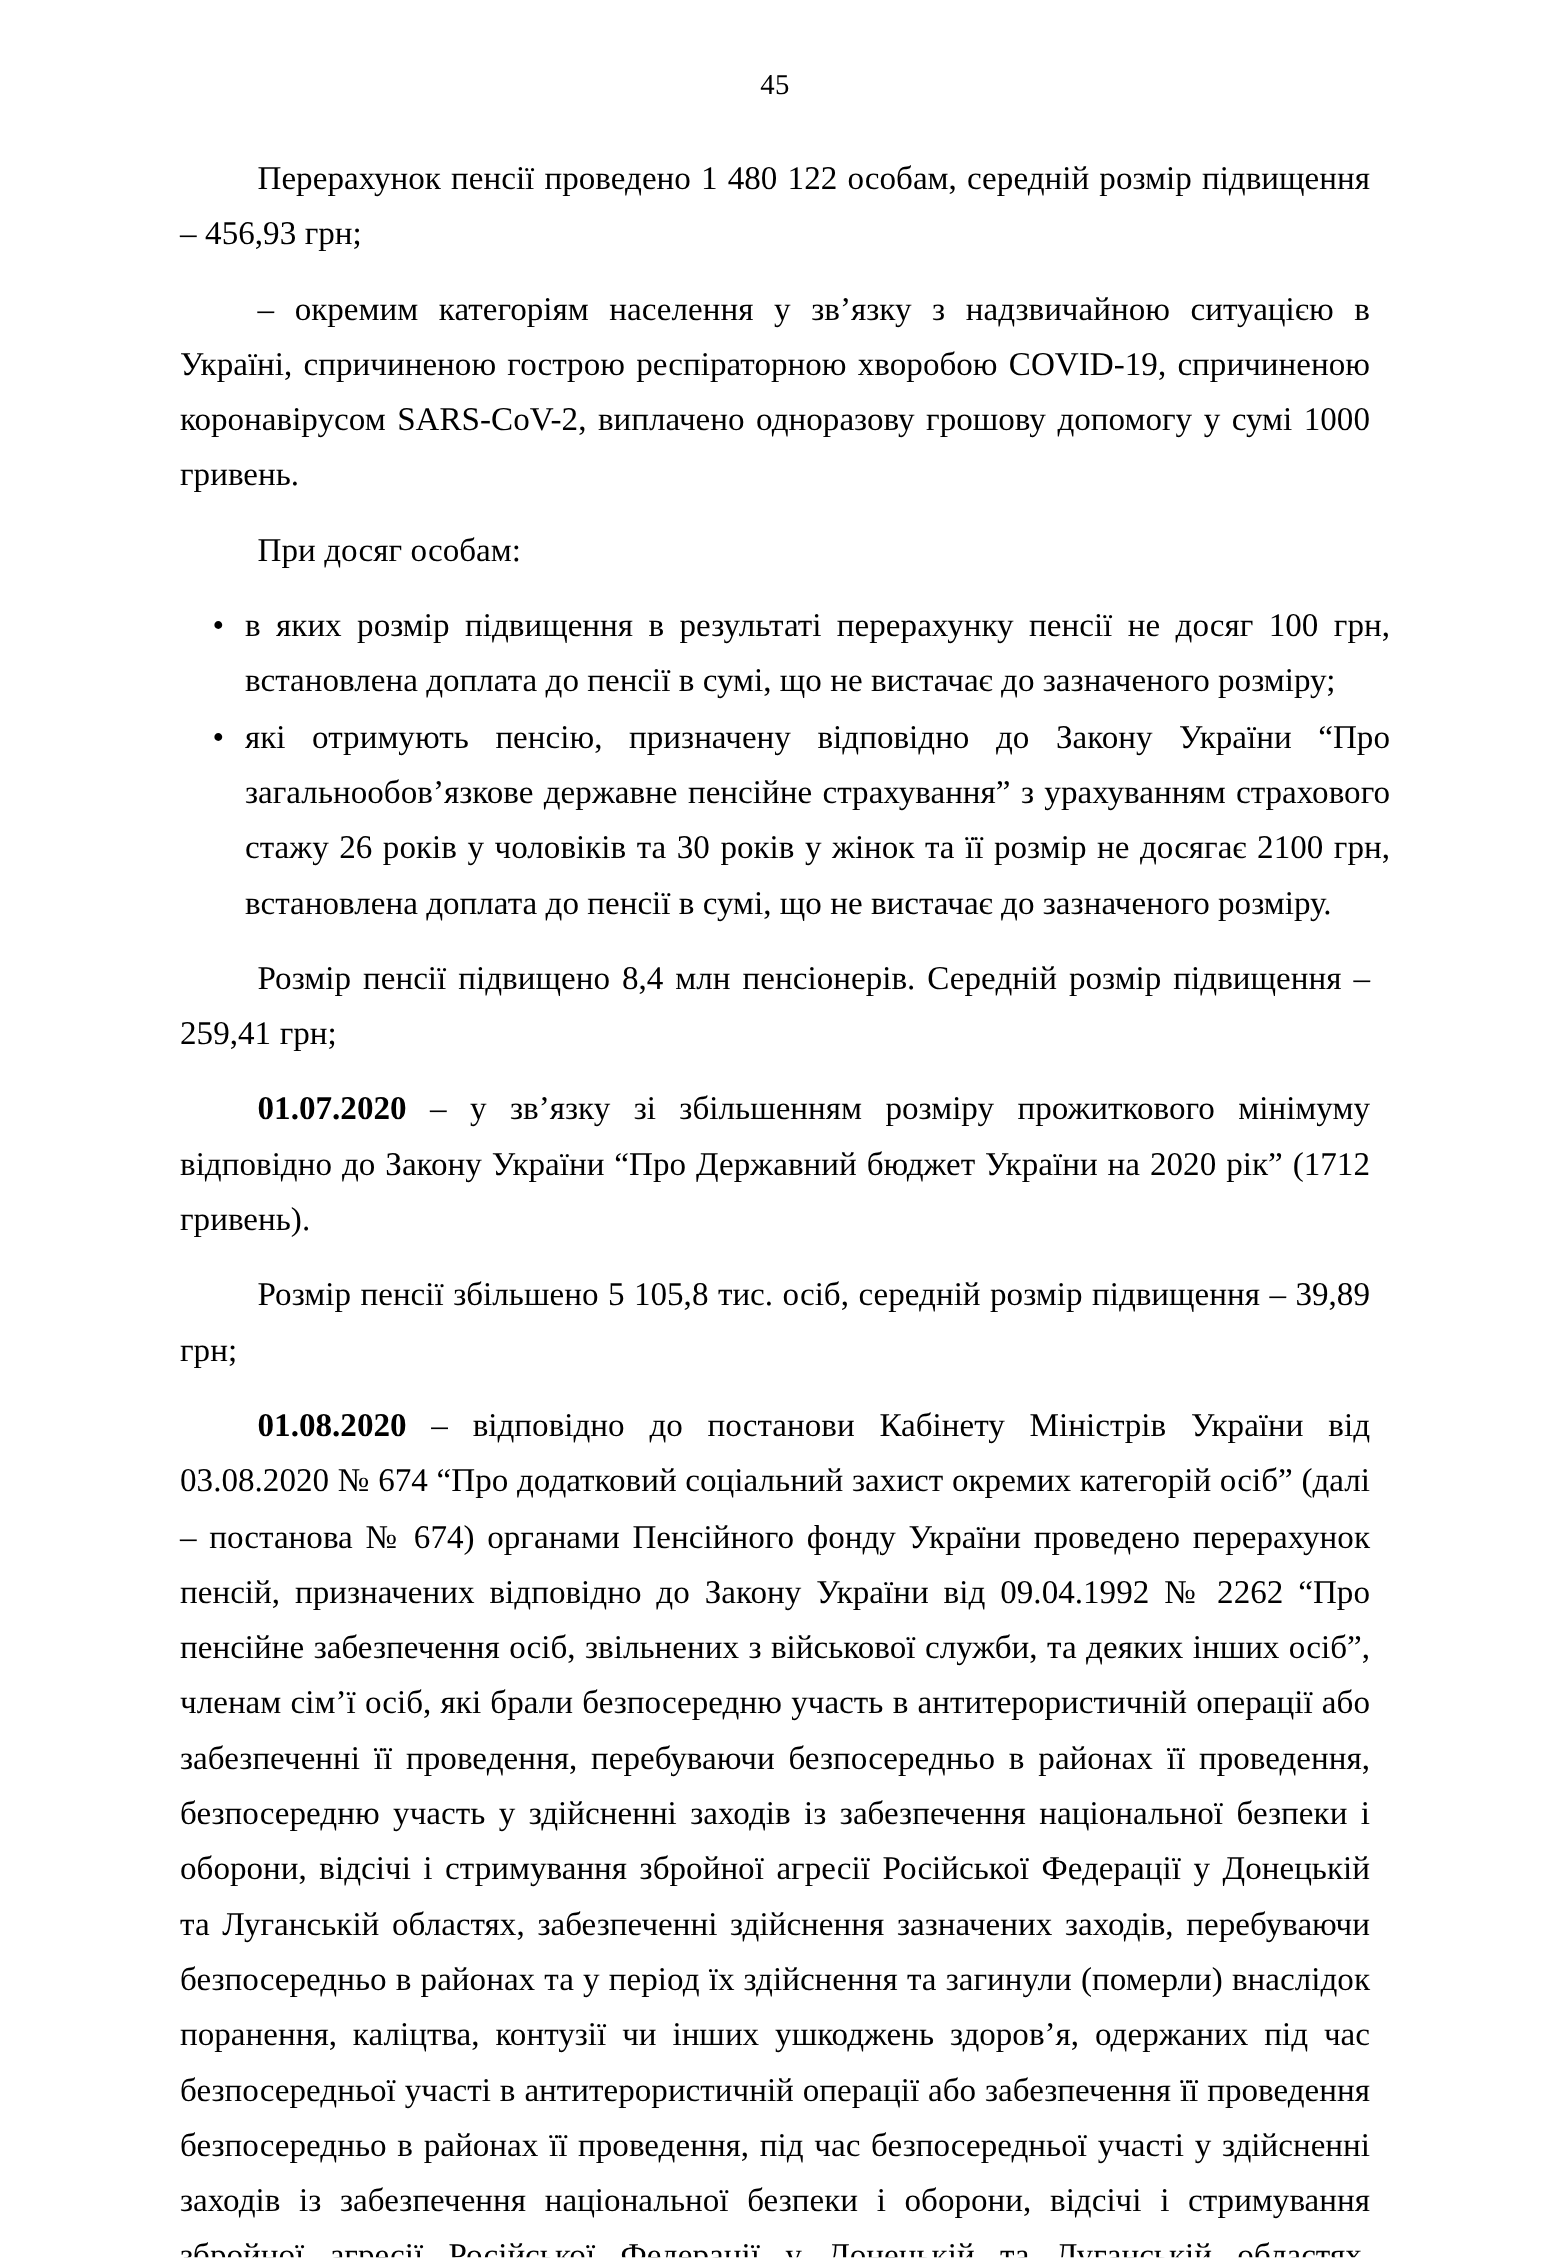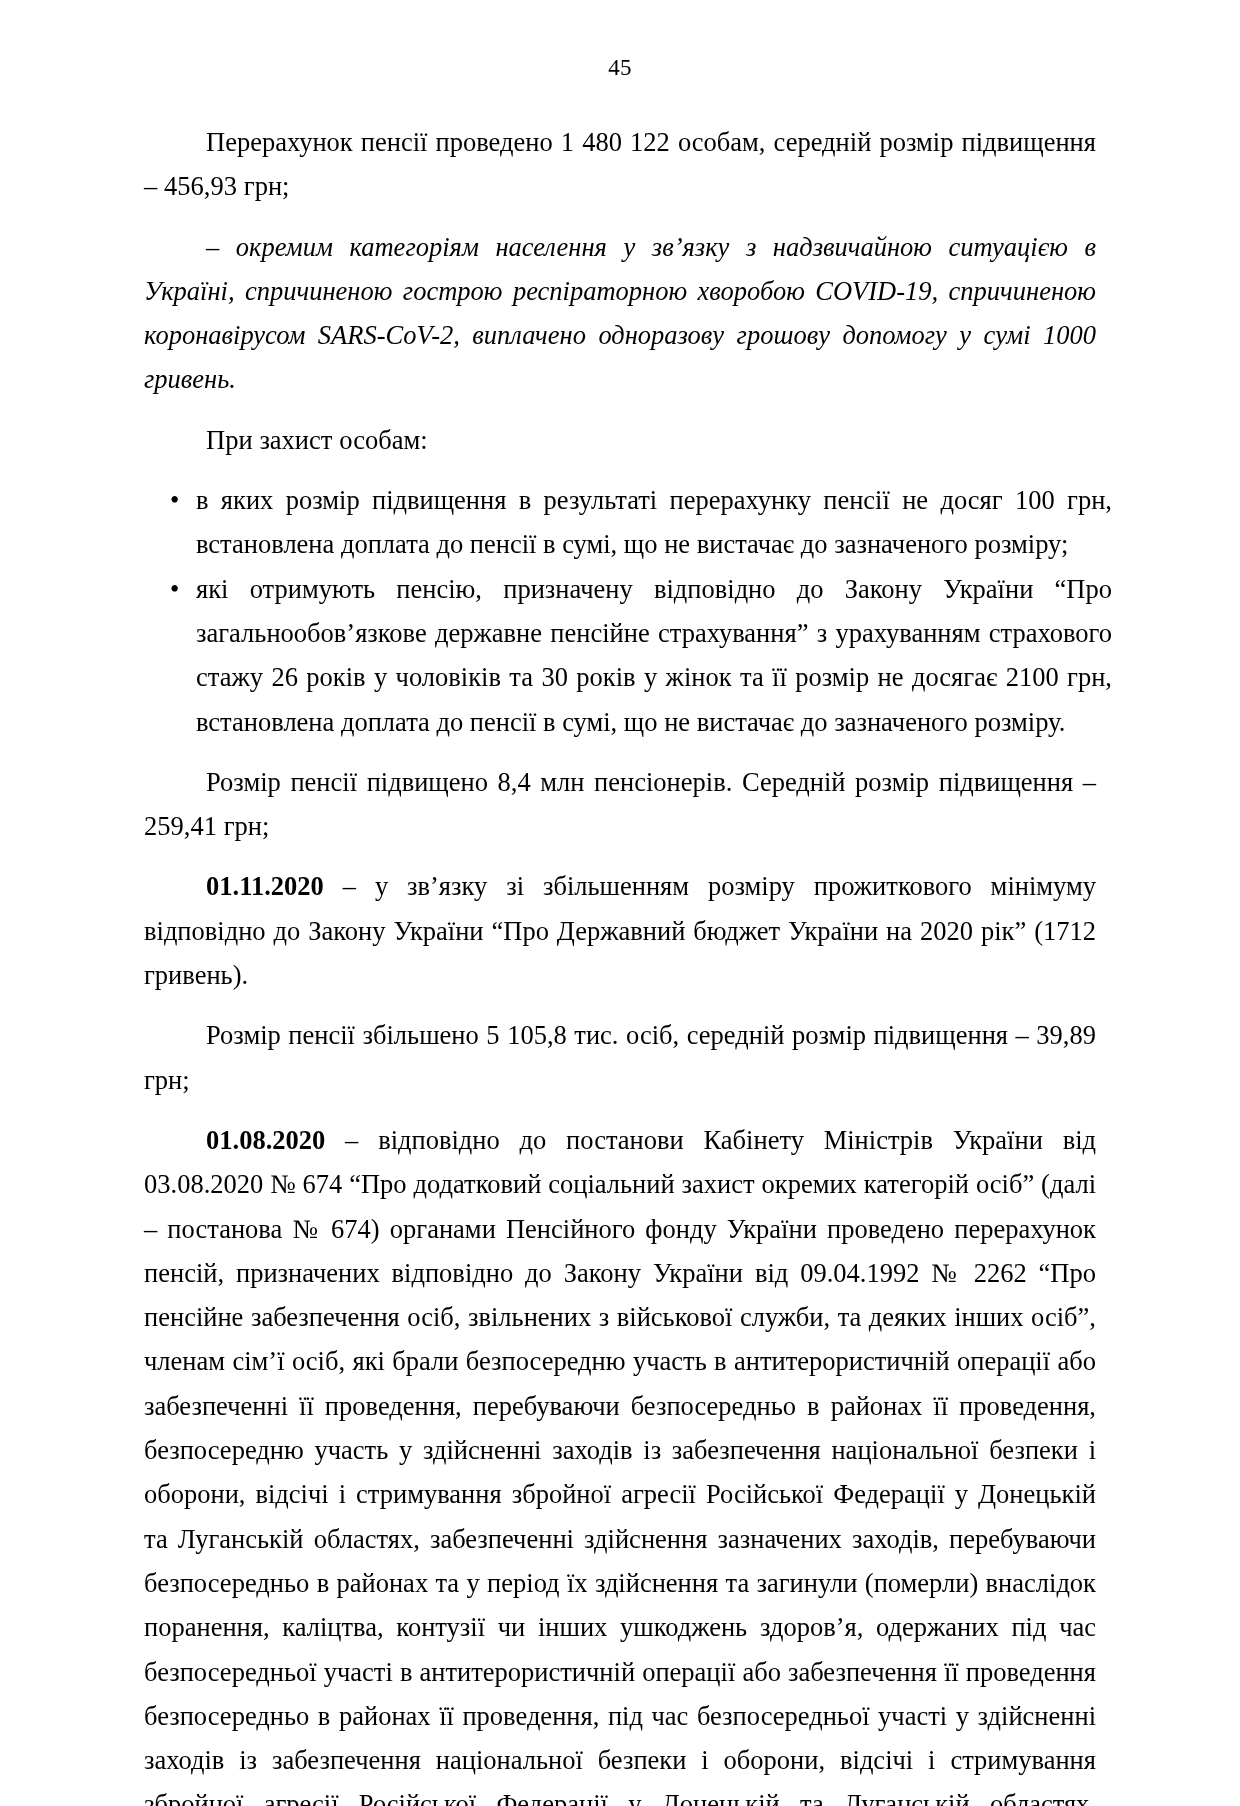--- a/index.html
+++ b/index.html
@@ -39,21 +39,20 @@
     font-size: 26.5px;
     line-height: 44.3px;
     text-align: justify;
     text-indent: 62px;
     text-justify: inter-word;
     word-spacing: 0.2px;
     hyphens: none;
   }
   p.para.dash-lead {
     text-indent: 62px;
-    font-style: italic;
   }
   b.datebold {
     font-weight: bold;
   }
   ul.bullets {
     margin: 0;
     padding: 0;
     list-style: none;
   }
   ul.bullets li {
@@ -83,35 +82,35 @@
 
   <div class="page-number">45</div>
 
   <div class="body-content">
 
     <p class="para">Перерахунок пенсії проведено 1 480 122 особам, середній розмір підвищення – 456,93 грн;</p>
 
     <p class="para dash-lead">– окремим категоріям населення у зв’язку з надзвичайною ситуацією в Україні, спричиненою гострою респіраторною хворобою COVID-19, спричиненою коронавірусом SARS-CoV-2, виплачено одноразову грошову допомогу у сумі 1000 гривень.</p>
 
 
-    <p class="para">При захист особам:</p>
+    <p class="para">При досяг особам:</p>
 
     <ul class="bullets">
       <li>
         <span class="bullet-dot">•</span>
         <span class="li-text">в яких розмір підвищення в результаті перерахунку пенсії не досяг 100 грн, встановлена доплата до пенсії в сумі, що не вистачає до зазначеного розміру;</span>
       </li>
       <li>
         <span class="bullet-dot">•</span>
         <span class="li-text">які отримують пенсію, призначену відповідно до Закону України “Про загальнообов’язкове державне пенсійне страхування” з урахуванням страхового стажу 26 років у чоловіків та 30 років у жінок та її розмір не досягає 2100 грн, встановлена доплата до пенсії в сумі, що не вистачає до зазначеного розміру.</span>
       </li>
     </ul>
 
     <p class="para">Розмір пенсії підвищено 8,4 млн  пенсіонерів. Середній розмір підвищення – 259,41 грн;</p>
 
-    <p class="para"><b class="datebold">01.11.2020</b><span> – у зв’язку зі збільшенням розміру прожиткового мінімуму відповідно до Закону України “Про Державний бюджет України на 2020 рік” (1712 гривень).</span></p>
+    <p class="para"><b class="datebold">01.07.2020</b><span> – у зв’язку зі збільшенням розміру прожиткового мінімуму відповідно до Закону України “Про Державний бюджет України на 2020 рік” (1712 гривень).</span></p>
 
     <p class="para">Розмір пенсії збільшено 5 105,8 тис. осіб, середній розмір підвищення – 39,89 грн;</p>
 
     <p class="para"><b class="datebold">01.08.2020</b><span> – відповідно до постанови Кабінету Міністрів України від 03.08.2020 № 674 “Про додатковий соціальний захист окремих категорій осіб” (далі – постанова № 674) органами Пенсійного фонду України проведено перерахунок пенсій, призначених відповідно до Закону України від 09.04.1992 № 2262 “Про пенсійне забезпечення осіб, звільнених з військової служби, та деяких інших осіб”, членам сім’ї осіб, які брали безпосередню участь в антитерористичній операції або забезпеченні її проведення, перебуваючи безпосередньо в районах її проведення, безпосередню участь у здійсненні заходів із забезпечення національної безпеки і оборони, відсічі і стримування збройної агресії Російської Федерації у Донецькій та Луганській областях, забезпеченні здійснення зазначених заходів, перебуваючи безпосередньо в районах та у період їх здійснення та загинули (померли) внаслідок поранення, каліцтва, контузії чи інших ушкоджень здоров’я, одержаних під час безпосередньої участі в антитерористичній операції або забезпечення її проведення безпосередньо в районах її проведення, під час безпосередньої участі у здійсненні заходів із забезпечення національної безпеки і оборони, відсічі і стримування збройної агресії Російської Федерації у Донецькій та Луганській областях, забезпечення здійснення зазначених заходів безпосередньо в районах та у період їх здійснення, або смерть таких осіб пов’язана із захистом Батьківщини.</span></p>
 
   </div>
 </div>
 
 </body></html>

